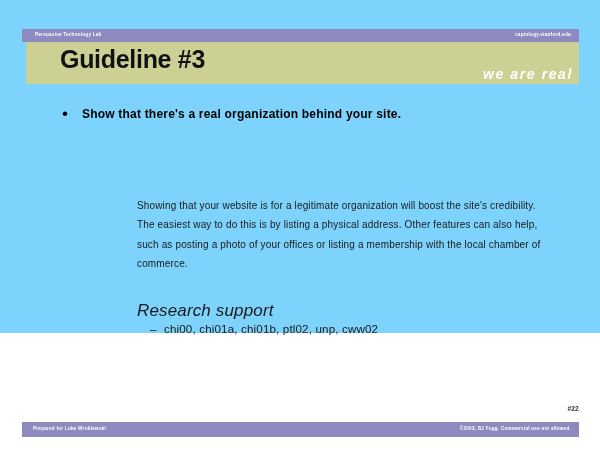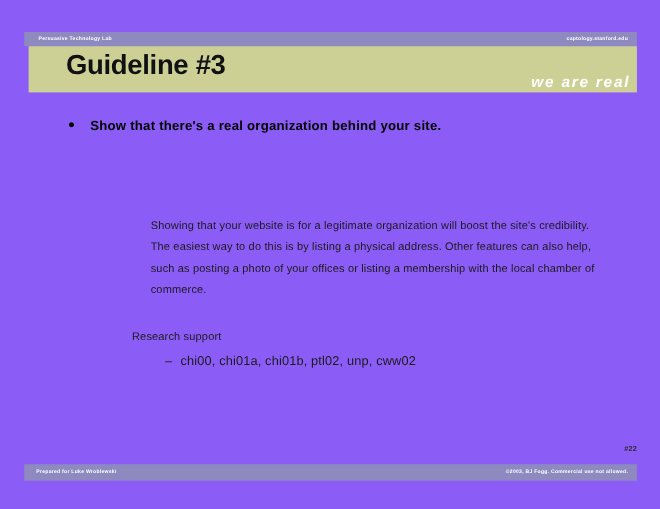--- a/index.html
+++ b/index.html
@@ -9,22 +9,22 @@
   }
   body {
     width: 600px;
     height: 463px;
     overflow: hidden;
     font-family: "Liberation Sans", sans-serif;
   }
   #slide {
     position: relative;
     width: 600px;
-    height: 463px;
-    background: #8b5cf6;
+    height: 333px;
+    background: #7dd3fc;
   }
 
   
   #header-band {
     position: absolute;
     left: 22px;
     top: 29px;
     width: 557px;
     height: 13px;
     background: #8e89bf;
@@ -104,23 +104,24 @@
     top: 186px;
     width: 412px;
     font-size: 10px;
     line-height: 19.3px;
     color: #1a1a1a;
     letter-spacing: 0.15px;
   }
 
   #research-support {
     position: absolute;
-    left: 120px;
+    left: 137px;
     top: 301px;
-    font-size: 10px;
+    font-size: 17px;
+    font-style: italic;
     color: #1a1a1a;
     letter-spacing: 0.15px;
   }
   #reference-row {
     position: absolute;
     left: 150px;
     top: 322px;
     width: 400px;
     display: flex;
     align-items: flex-start;

